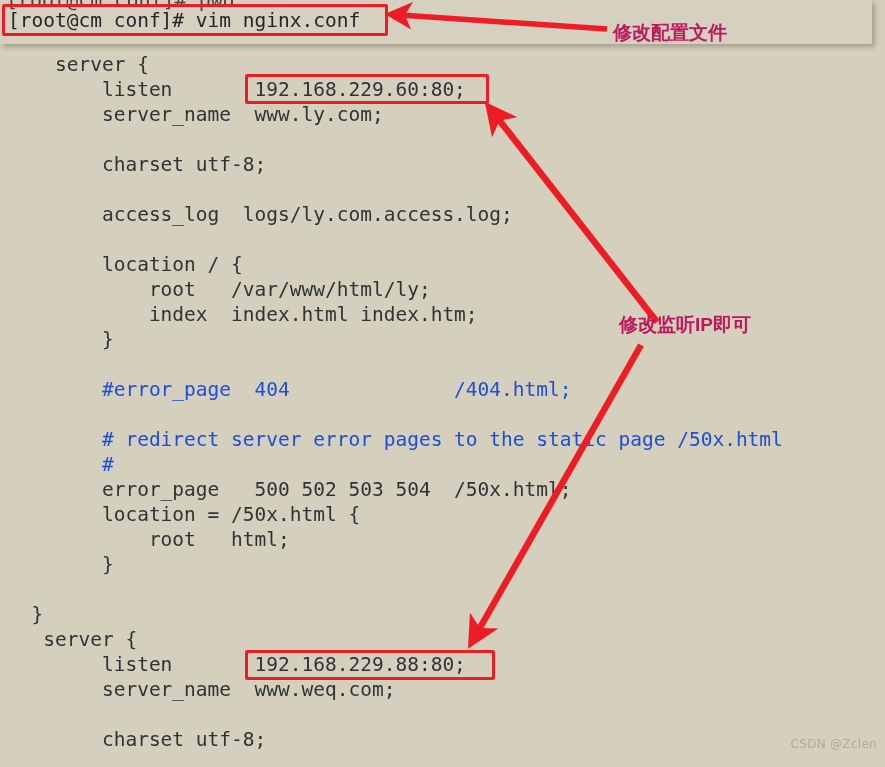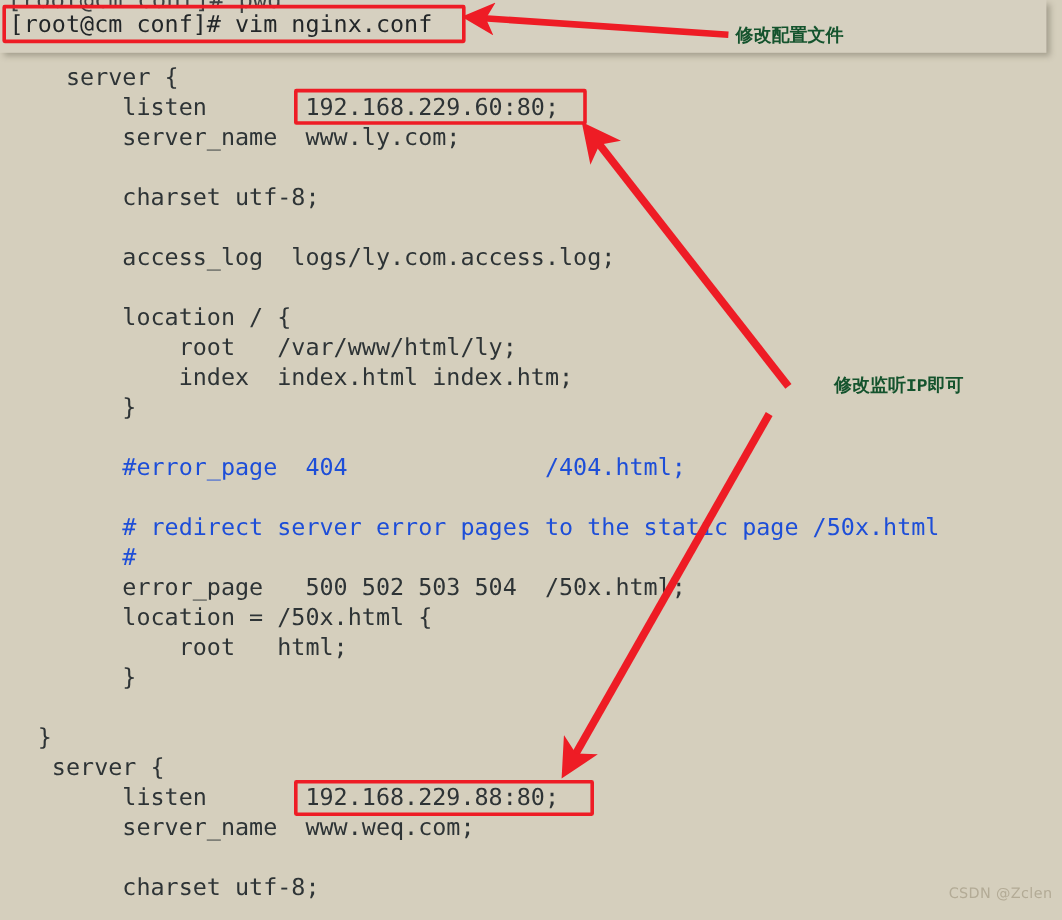--- a/index.html
+++ b/index.html
@@ -82,28 +82,28 @@
     box-sizing: border-box;
     border-radius: 2px;
     pointer-events: none;
   }
   #hl-box-listen-1 { left: 245px; top: 74px;  width: 244px; height: 30px; }
   #hl-box-listen-2 { left: 245px; top: 650px; width: 250px; height: 30px; }
 
   
   .anno-label {
     position: absolute;
-    color: #14532d;
-    font-family: Liberation Mono, monospace;
+    color: #be185d;
+    font-family: Liberation Sans, sans-serif;
     font-weight: bold;
-    font-size: 15px;
+    font-size: 19px;
     white-space: nowrap;
   }
   #anno-label-edit-config { left: 613px; top: 20px; }
-  #anno-label-change-ip  { left: 695px; top: 312px; }
+  #anno-label-change-ip  { left: 619px; top: 312px; }
 
   
   #arrows-layer {
     position: absolute;
     left: 0; top: 0;
     width: 885px; height: 767px;
     pointer-events: none;
   }
 
   

